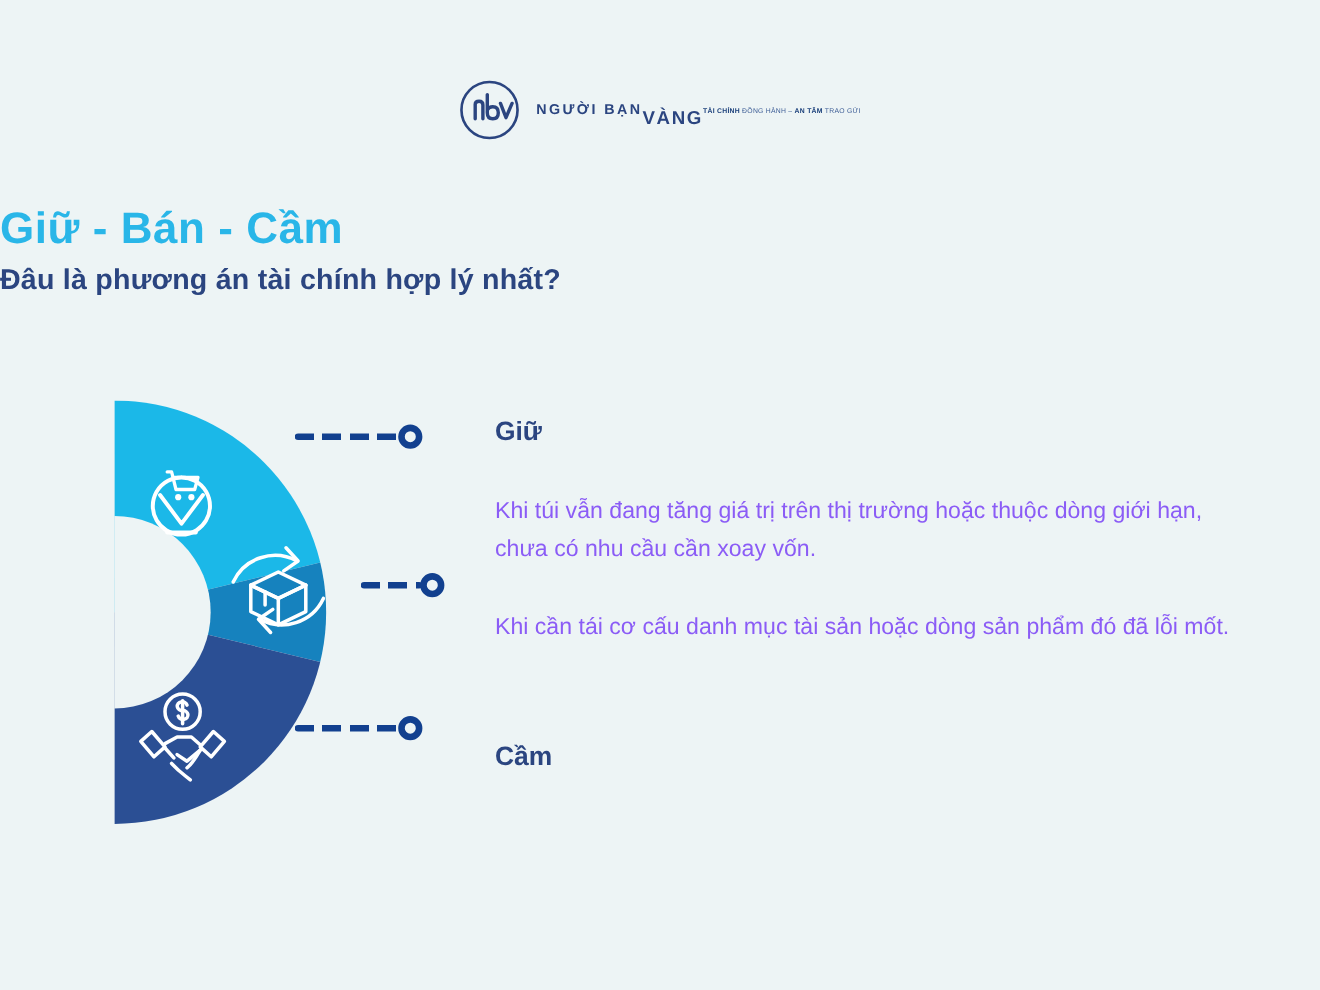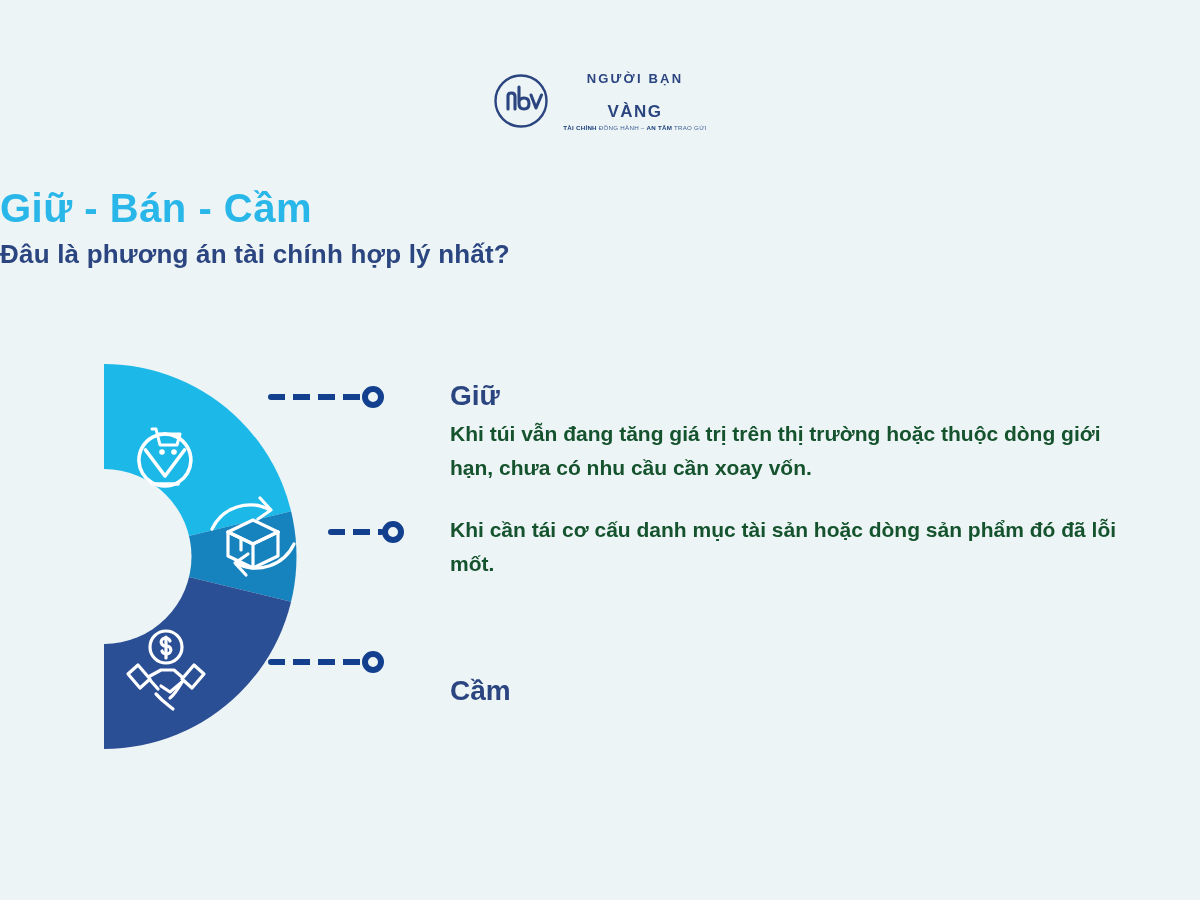--- a/index.html
+++ b/index.html
@@ -10,21 +10,21 @@
     position:relative;
     overflow:hidden;
   }
 
   
   #logo {
     position:absolute; left:0; right:0; top:72px;
     display:flex; justify-content:center; align-items:center; gap:14px;
   }
   #logo-mark { width:56px; height:56px; flex:0 0 auto; }
-  #logo-words { display:flex; flex-direction:column; align-items:center; }
+  #logo-words { display:flex; flex-direction:row; align-items:center; }
   #logo-line1 {
     font-size:13px; font-weight:bold; letter-spacing:2.2px;
     color:#2b4580; line-height:1.15;
   }
   #logo-line2 {
     font-size:17px; font-weight:bold; letter-spacing:1.5px;
     color:#2b4580; line-height:1.05; margin-top:16px;
   }
   #logo-tagline {
     font-size:6.2px; letter-spacing:.25px; color:#3d5d96;
@@ -52,26 +52,26 @@
   .conn-dashes { height:6px; border-radius:3px; }
   .conn-dot {
     width:22px; height:22px; border-radius:50%;
     border:6px solid #12408f; background:#edf4f5;
     margin-left:-2px; flex:0 0 auto;
   }
 
   
   .row { position:absolute; left:450px; width:700px; }
   .row-title {
-    font-size:28px; font-weight:bold; color:#2b4580;
+    font-size:24px; font-weight:bold; color:#2b4580;
     line-height:1.2; margin-bottom:4px;
   }
   .row-body {
-    font-size:21px; color:#14532d; line-height:1.62;
-    max-width:690px; font-weight:bold;
+    font-size:21px; color:#8b5cf6; line-height:1.62;
+    max-width:690px; font-weight:normal;margin-top:40px;
   }
 </style>
 </head>
 <body>
 
 <div id="logo">
   <span id="logo-mark">
     <svg viewBox="0 0 56 56">
       <circle cx="28" cy="28" r="25.5" fill="none" stroke="#2b4580" stroke-width="2.4"></circle>
       <g fill="none" stroke="#2b4580" stroke-width="3.1" stroke-linecap="round" stroke-linejoin="round">

